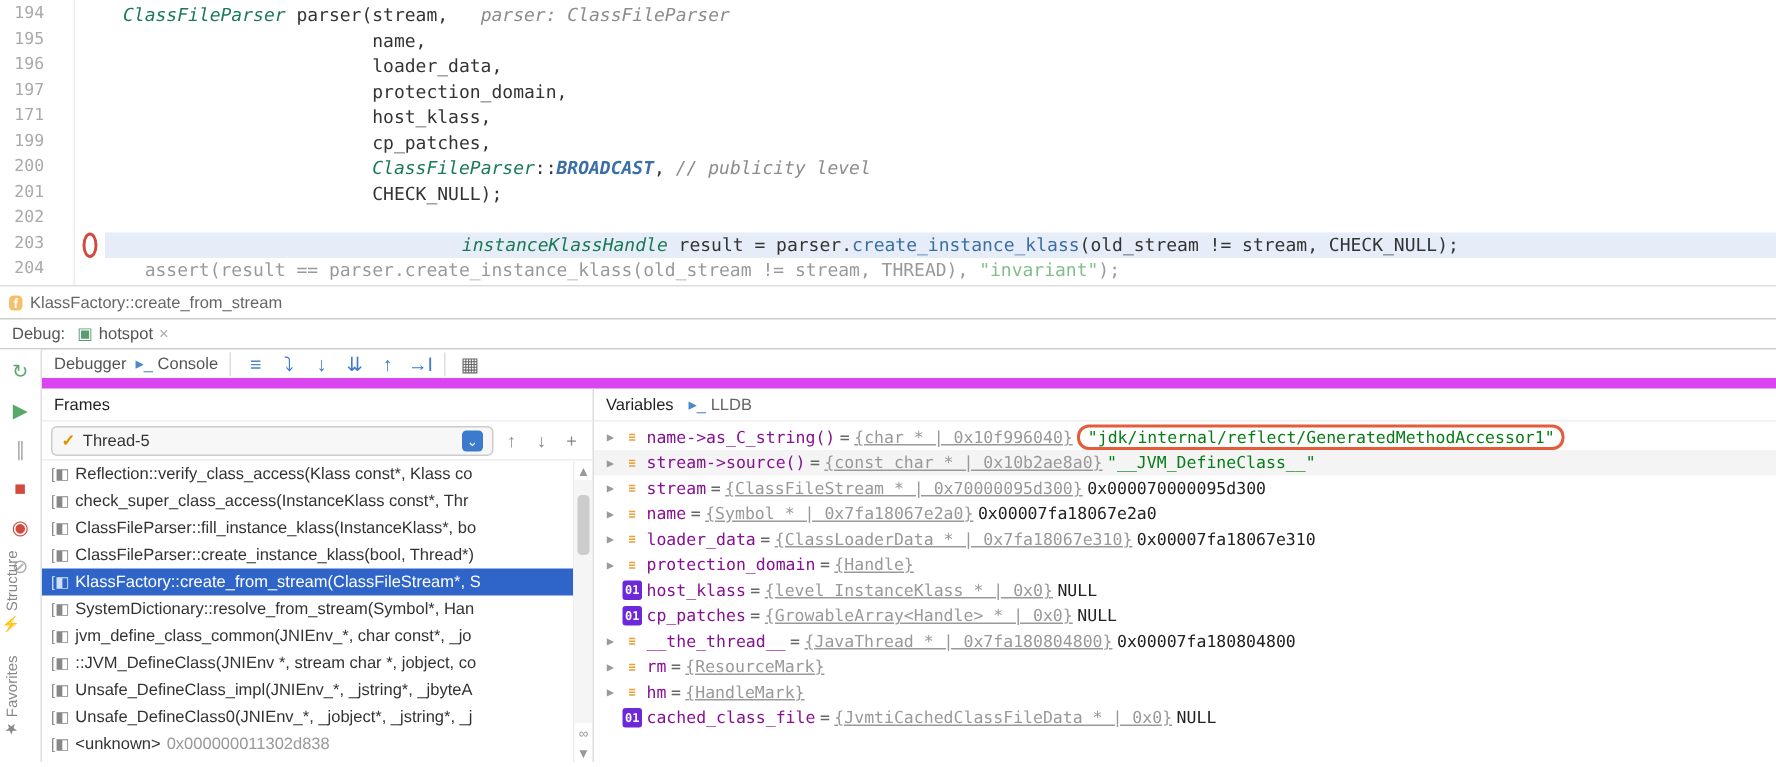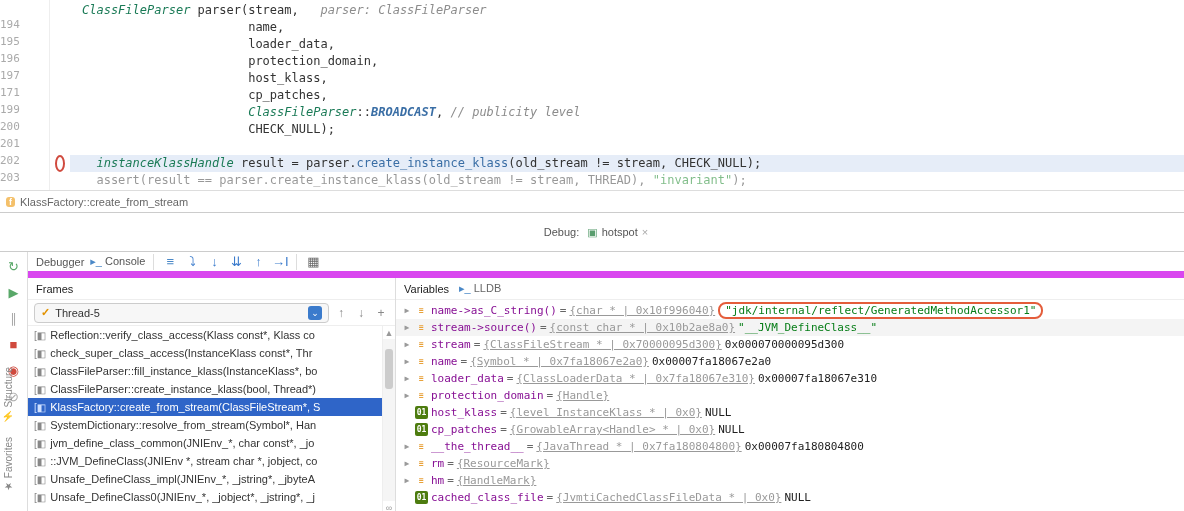--- a/index.html
+++ b/index.html
@@ -13,76 +13,75 @@
     color: #333;
   }
   .editor {
     display: flex;
     height: 190px;
     overflow: hidden;
     background: #fff;
   }
   .gutter {
     width: 50px;
-    text-align: left;
+    text-align: center;
     padding-right: 10px;
     color: #aaa;
     font-size: 11px;
     user-select: none;
     background: #fff;
     border-right: 1px solid #eee;
-    padding-top: 16px;
+    padding-top: 0;
   }
   .gutter div { height: 17px; line-height: 17px; }
   .breakpoints {
     width: 20px;
     background: #fff;
     padding-top: 2px;
   }
   .breakpoints div { height: 17px; display:flex; align-items:center; justify-content:center;}
   .bp-circle { width:10px; height:10px; border:2px solid #d04a3e; border-radius:50%; }
   .code {
     flex: 1;
     font-size: 12px;
     padding-top: 2px;
     white-space: pre;
   }
   .code-line { height: 17px; line-height: 17px; padding-left: 12px;}
-  .hl-line { background: #e6edf8; }
+  .hl-line { background: #e6edf8; text-align: center; }
   .dim-line { opacity: 0.5; }
   .type { color: #1a7a56; font-style: italic; }
   .call { color: #3a6ea5; }
   .ital { font-style: italic; color:#8c8c8c; }
   .boldital { font-style: italic; font-weight: bold; color:#3a6ea5;}
   .str { color: #067d17; }
   .comm { color: #8c8c8c; font-style: italic; }
   .crumb-bar {
     height: 22px;
     border-top: 1px solid #ddd;
     display:flex;
     align-items:center;
     font-size:11px;
     font-family: -apple-system, Arial, sans-serif;
     color:#666;
     padding-left:6px;
   }
   .crumb-bar .f-badge { background:#f4c06a; color:#fff; border-radius:3px; padding:0 3px; font-size:9px; margin-right:5px; font-weight:bold;}
   .debug-header {
-    height: 40px;
+    height: 21px;
     border-top: 1px solid #ccc;
     border-bottom: 1px solid #ccc;
     display:flex;
     align-items:center;
     font-family: -apple-system, Arial, sans-serif;
     font-size:11px;
     color:#555;
     padding-left:8px;
     gap:8px;
     background:#fff;
-    justify-content:center;
   }
   .debug-header .hotspot { display:flex; align-items:center; gap:4px;}
   .close-x { color:#aaa; cursor:pointer; }
   .debug-body {
     display:flex;
     height: 275px;
     font-family: -apple-system, Arial, sans-serif;
     font-size:12px;
   }
   .left-toolbar {
@@ -149,21 +148,21 @@
   .scroll-v .sv-thumb { position:absolute; top:10px; left:2px; right:2px; height:40px; background:#ccc; border-radius:3px;}
   .frames-flex { display:flex; flex:1; overflow:hidden;}
   .vars-list { flex:1; padding:2px 0; overflow:hidden;}
   .var-row {
     height:17px; display:flex; align-items:center; padding-left:6px; gap:3px;
     font-family: Menlo, Monaco, monospace; font-size:11px; white-space:nowrap;
   }
   .var-row .tri { color:#9a9a9a; width:10px; text-align:center; font-size:8px;}
   .var-row .badge { width:13px; height:13px; display:flex; align-items:center; justify-content:center; font-size:8px; font-weight:bold; border-radius:2px;}
   .badge.stack { color:#e8a23b; }
-  .badge.num01 { background:#4d7c0f; color:#fff; }
+  .badge.num01 { background:#6d28d9; color:#fff; }
   .var-name { color:#871094; }
   .var-eq { color:#666; }
   .var-type { color:#999;text-decoration:underline; }
   .var-val { color:#222; }
   .var-str { color:#067d17; }
   .hl-box {
     border: 2px solid #e45d3b;
     border-radius: 8px;
     padding: 0 5px;
     display:inline-block;

